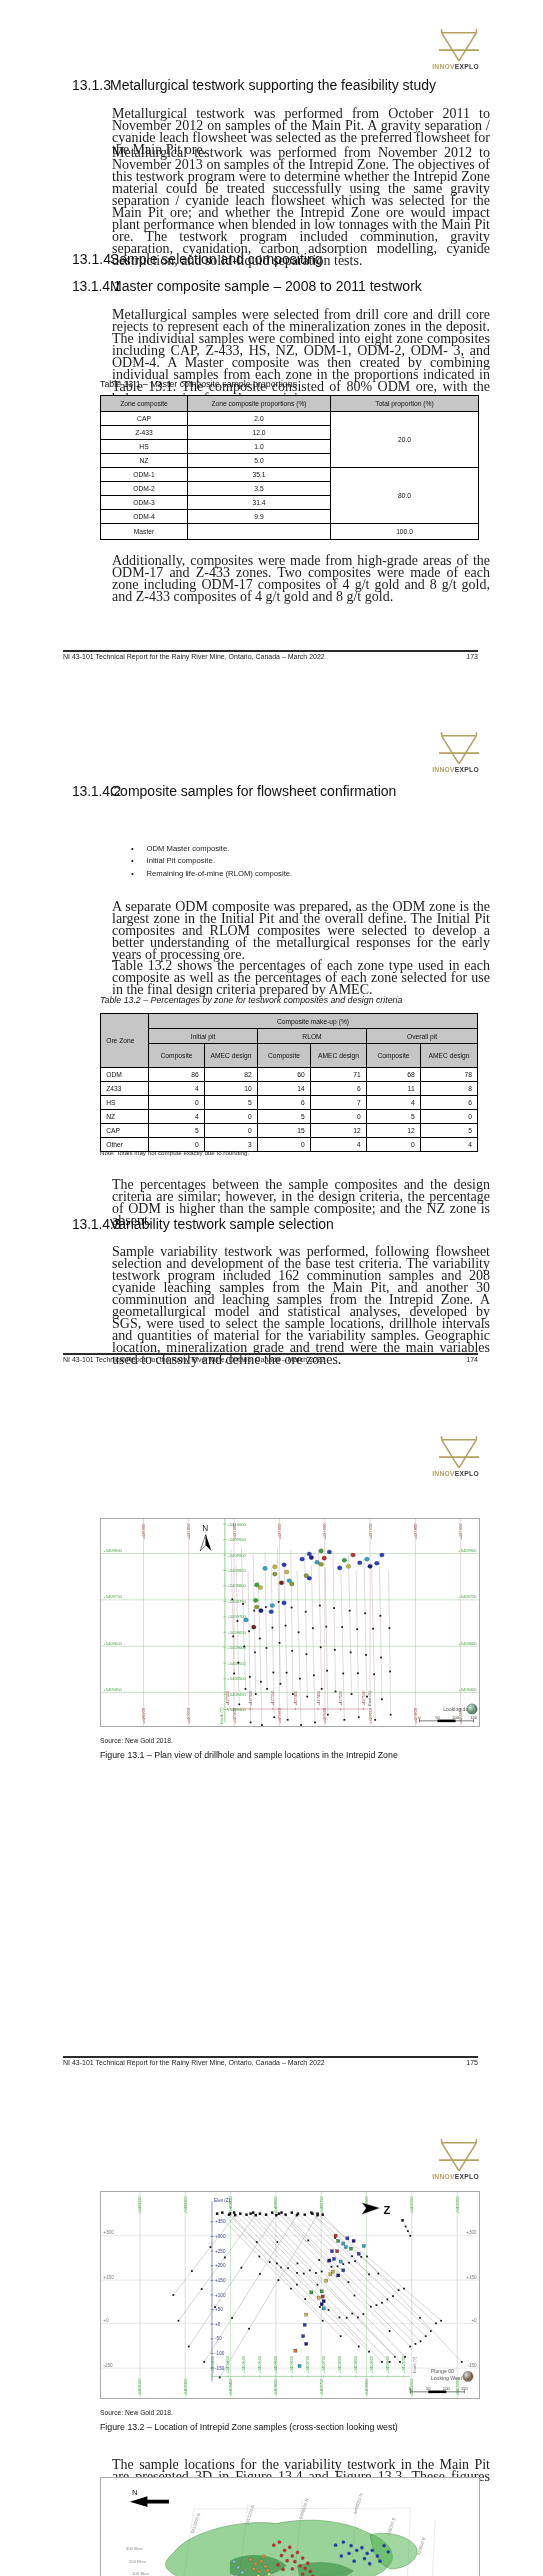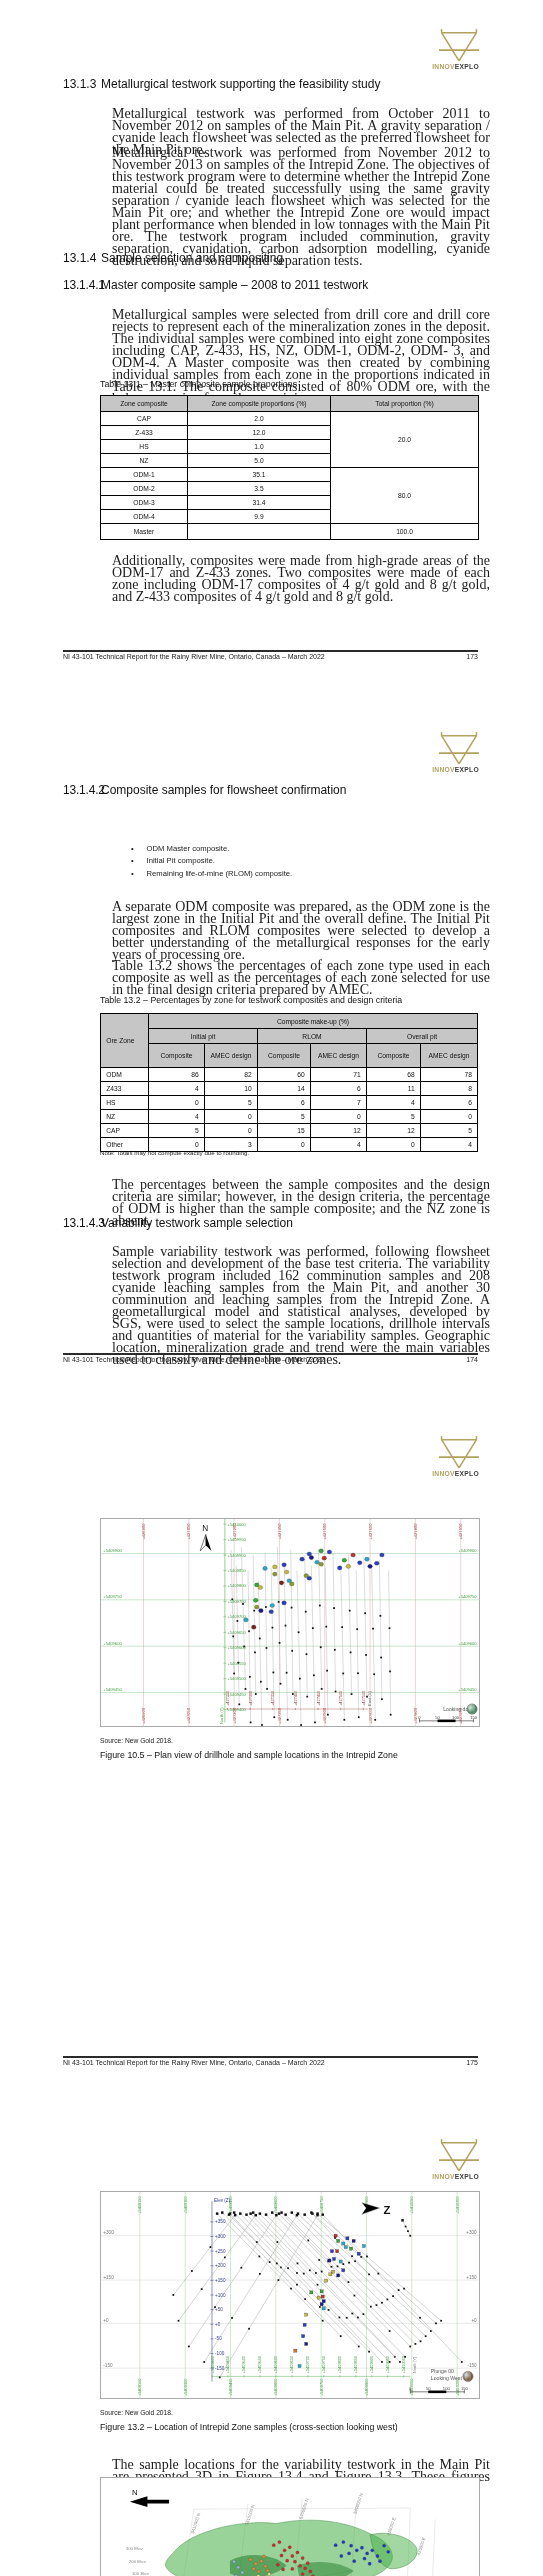--- a/index.html
+++ b/index.html
@@ -4,21 +4,21 @@
 <style>
   html,body{margin:0;padding:0;background:#ffffff;}
   .doc{position:relative;width:544px;height:2813px;background:#fff;
        font-family:"Liberation Sans",sans-serif;color:#1c1c1c;}
   .page{position:absolute;left:0;width:544px;height:703px;background:#fff;}
   .logo{position:absolute;right:65px;width:57px;text-align:right;}
   .logo svg{display:block;margin-left:auto;}
   .logo-text{font-size:6.7px;font-weight:bold;letter-spacing:0.3px;margin-top:1px;}
   .logo-text .innov{color:#b3a15f;}
   .logo-text .explo{color:#3a3a3a;}
-  .h-row{position:absolute;left:63px;width:415px;display:flex;font-size:12px;color:#111;}
+  .h-row{position:absolute;left:72px;width:415px;display:flex;font-size:14px;color:#111;}
   .h-num{width:38px;flex:0 0 38px;}
   .h-sub .h-num{width:38px;flex:0 0 38px;letter-spacing:-0.2px;}
   .para{position:absolute;left:112px;width:378px;font-size:14px;line-height:12px;
         text-align:justify;color:#1c1c1c;font-family:Liberation Serif, serif;}
   .bullets{position:absolute;left:131px;width:309px;font-size:7.7px;line-height:12.4px;}
   .bullet-row{display:flex;}
   .bullet-glyph{flex:0 0 15.5px;}
   .tbl-title,.fig-caption{position:absolute;left:100px;width:378px;font-size:8.8px;color:#111;}
   .fig-source{position:absolute;left:100px;width:378px;font-size:6.7px;color:#222;}
   table.dtable{position:absolute;left:100px;border-collapse:collapse;table-layout:fixed;
@@ -172,21 +172,21 @@
         </div>
       <div class="bullet-row">
           <span class="bullet-glyph">•</span>
           <span>Remaining life-of-mine (RLOM) composite.</span>
         </div>
     </div>
 
     <p class="para" style="top:184px;">A separate ODM composite was prepared, as the ODM zone is the largest zone in the Initial Pit and the overall define. The Initial Pit composites and RLOM composites were selected to develop a better understanding of the metallurgical responses for the early years of processing ore.</p>
     <p class="para" style="top:243px;">Table 13.2 shows the percentages of each zone type used in each composite as well as the percentages of each zone selected for use in the final design criteria prepared by AMEC.</p>
 
-    <div class="tbl-title" style="top:292px;">Table 13.2 – Percentages by zone for testwork composites and design criteria</div>
+    <div class="tbl-title" style="top:292px;font-style:italic;">Table 13.2 – Percentages by zone for testwork composites and design criteria</div>
 
     <table class="dtable t2" style="top:310px;width:378px;">
       <colgroup>
           <col style="width:48px">
           <col style="width:56px">
           <col style="width:53px">
           <col style="width:53px">
           <col style="width:56px">
           <col style="width:54px">
           <col style="width:57px">
@@ -531,21 +531,21 @@
           <text x="688" y="388" fill="#444" font-size="8" text-anchor="middle" font-weight="normal" font-family="Liberation Sans, sans-serif">100</text>
           <text x="723" y="388" fill="#444" font-size="8" text-anchor="middle" font-weight="normal" font-family="Liberation Sans, sans-serif">150</text>
           <line x1="618" y1="392" x2="723" y2="392" stroke="#000" stroke-width="1"></line>
           <rect x="653" y="389.5" width="35" height="5" fill="#000"></rect>
           <line x1="618" y1="388" x2="618" y2="395" stroke="#000"></line>
           <line x1="723" y1="388" x2="723" y2="395" stroke="#000"></line>
         </svg>
     </div>
 
     <div class="fig-source" style="top:331px;">Source: New Gold 2018.</div>
-    <div class="fig-caption" style="top:344px;">Figure 10.5 – Plan view of drillhole and sample locations in the Intrepid Zone</div>
+    <div class="fig-caption" style="top:344px;">Figure 13.1 – Plan view of drillhole and sample locations in the Intrepid Zone</div>
 
     <div class="footer-line" style="top:650px;"></div>
     <div class="footer-row" style="top:653px;">
       <span class="footer-title">NI 43-101 Technical Report for the Rainy River Mine, Ontario, Canada – March 2022</span>
       <span class="footer-page">175</span>
     </div>
   </section>
 
   <section class="page" style="top:2110px;">
     <div class="logo" style="top:28px;">

